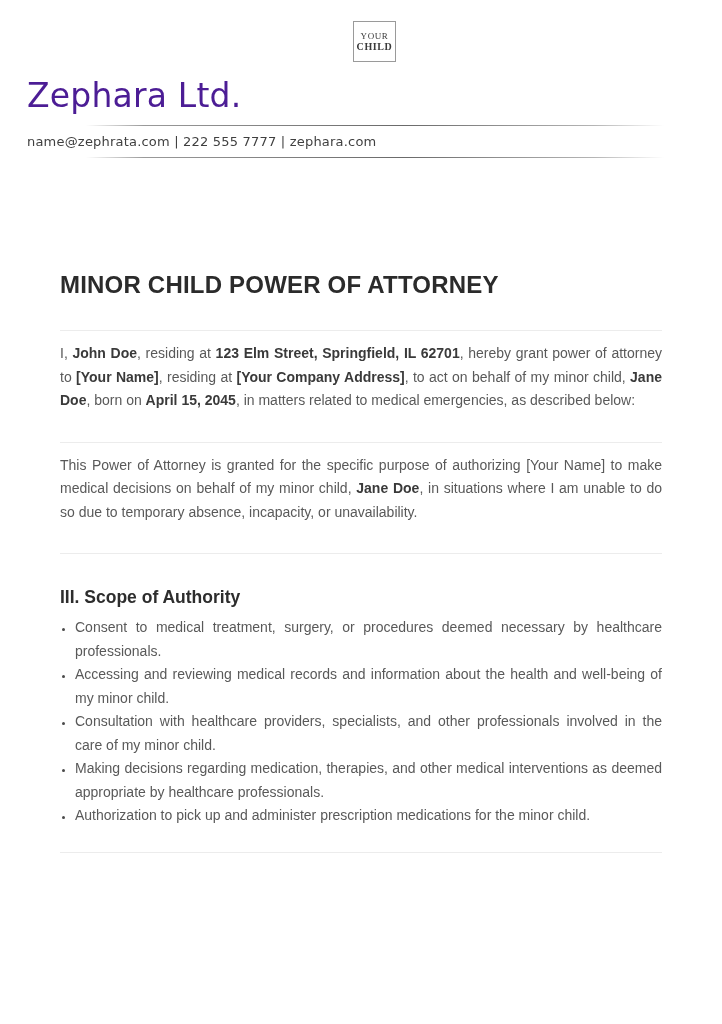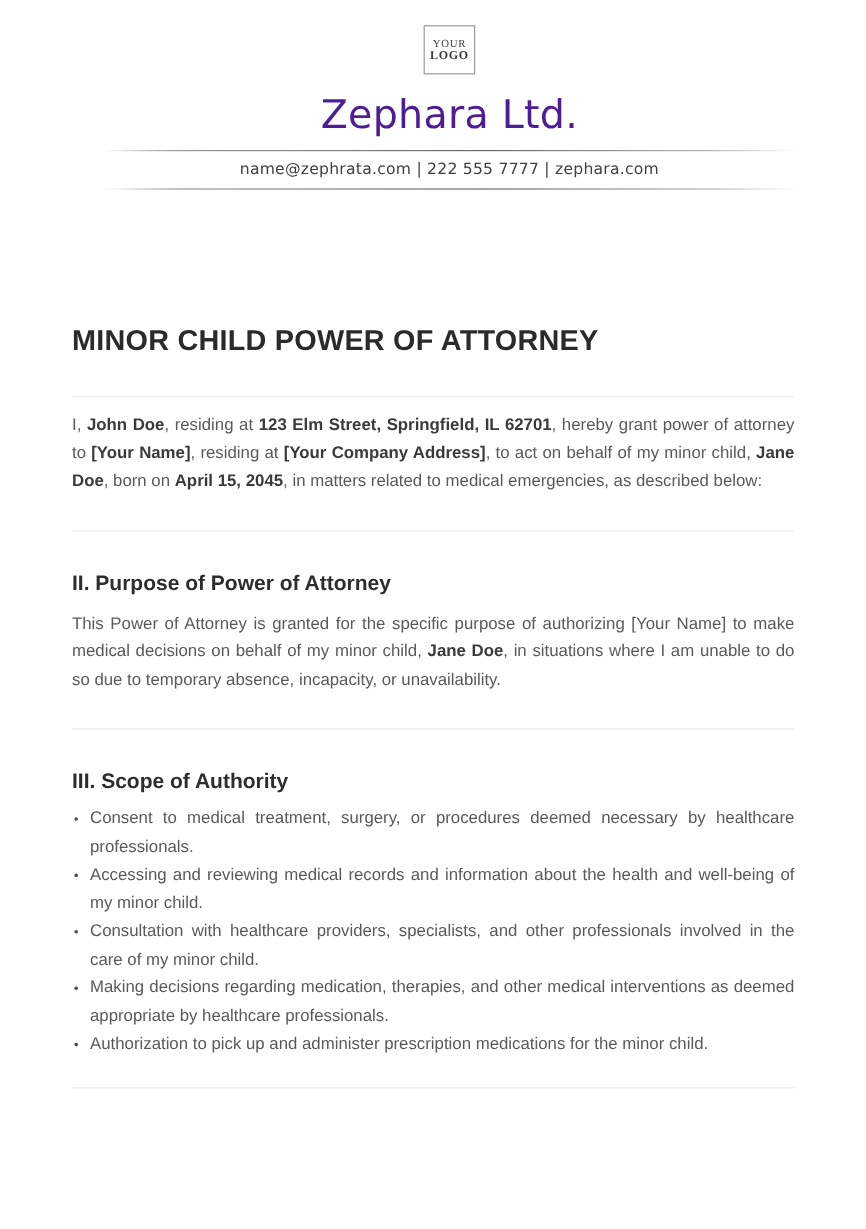--- a/index.html
+++ b/index.html
@@ -6,21 +6,21 @@
   html, body {
     margin: 0; padding: 0;
     width: 722px; height: 1024px;
     background: #ffffff;
     overflow: hidden;
     font-family: "Liberation Sans", sans-serif;
   }
   .page { width: 722px; height: 1024px; background: #ffffff; }
 
   
-  .doc-header { text-align: center; padding-top: 21px; padding-left: 27px; }
+  .doc-header { text-align: left; padding-top: 21px; padding-left: 27px; }
   .logo-box {
     width: 43px; height: 41px;
     border: 1px solid #9a9a9a;
     margin: 0 auto;
     display: flex; flex-direction: column;
     align-items: center; justify-content: center;
     color: #3a3a3a;
     font-family: "Liberation Serif", serif;
   }
   .logo-l1 { font-size: 9px; letter-spacing: 0.6px; line-height: 10px; }
@@ -96,42 +96,41 @@
   .bullet-list li::marker { color: #4a4a4a; font-size: 11px; }
 </style>
 </head>
 <body>
 
 <div class="page">
 
   <header class="doc-header">
     <div class="logo-box">
       <span class="logo-l1">YOUR</span>
-      <span class="logo-l2">LOGO</span>
+      <span class="logo-l2">CHILD</span>
     </div>
     <div class="company">Zephara Ltd.</div>
     <div class="hrule"></div>
     <div class="contact">name@zephrata.com | 222 555 7777 | zephara.com</div>
     <div class="hrule second"></div>
   </header>
 
   <main class="doc-main">
 
     <h1 class="doc-title">MINOR CHILD POWER OF ATTORNEY</h1>
 
     <div class="divider"></div>
 
     <section>
       <p class="para"><span>I, </span><b>John Doe</b><span>, residing at </span><b>123 Elm Street, Springfield, IL 62701</b><span>, hereby grant power of attorney to </span><b>[Your Name]</b><span>, residing at </span><b>[Your Company Address]</b><span>, to act on behalf of my minor child, </span><b>Jane Doe</b><span>, born on </span><b>April 15, 2045</b><span>, in matters related to medical emergencies, as described below:</span></p>
     </section>
 
     <div class="divider after-section"></div>
 
     <section>
-      <h2 class="section-heading">II. Purpose of Power of Attorney</h2>
       <p class="para"><span>This Power of Attorney is granted for the specific purpose of authorizing [Your Name] to make medical decisions on behalf of my minor child, </span><b>Jane Doe</b><span>, in situations where I am unable to do so due to temporary absence, incapacity, or unavailability.</span></p>
     </section>
 
     <div class="divider after-section"></div>
 
     <section>
       <h2 class="section-heading">III. Scope of Authority</h2>
       <ul class="bullet-list">
           <li>Consent to medical treatment, surgery, or procedures deemed necessary by healthcare professionals.</li>
           <li>Accessing and reviewing medical records and information about the health and well-being of my minor child.</li>

